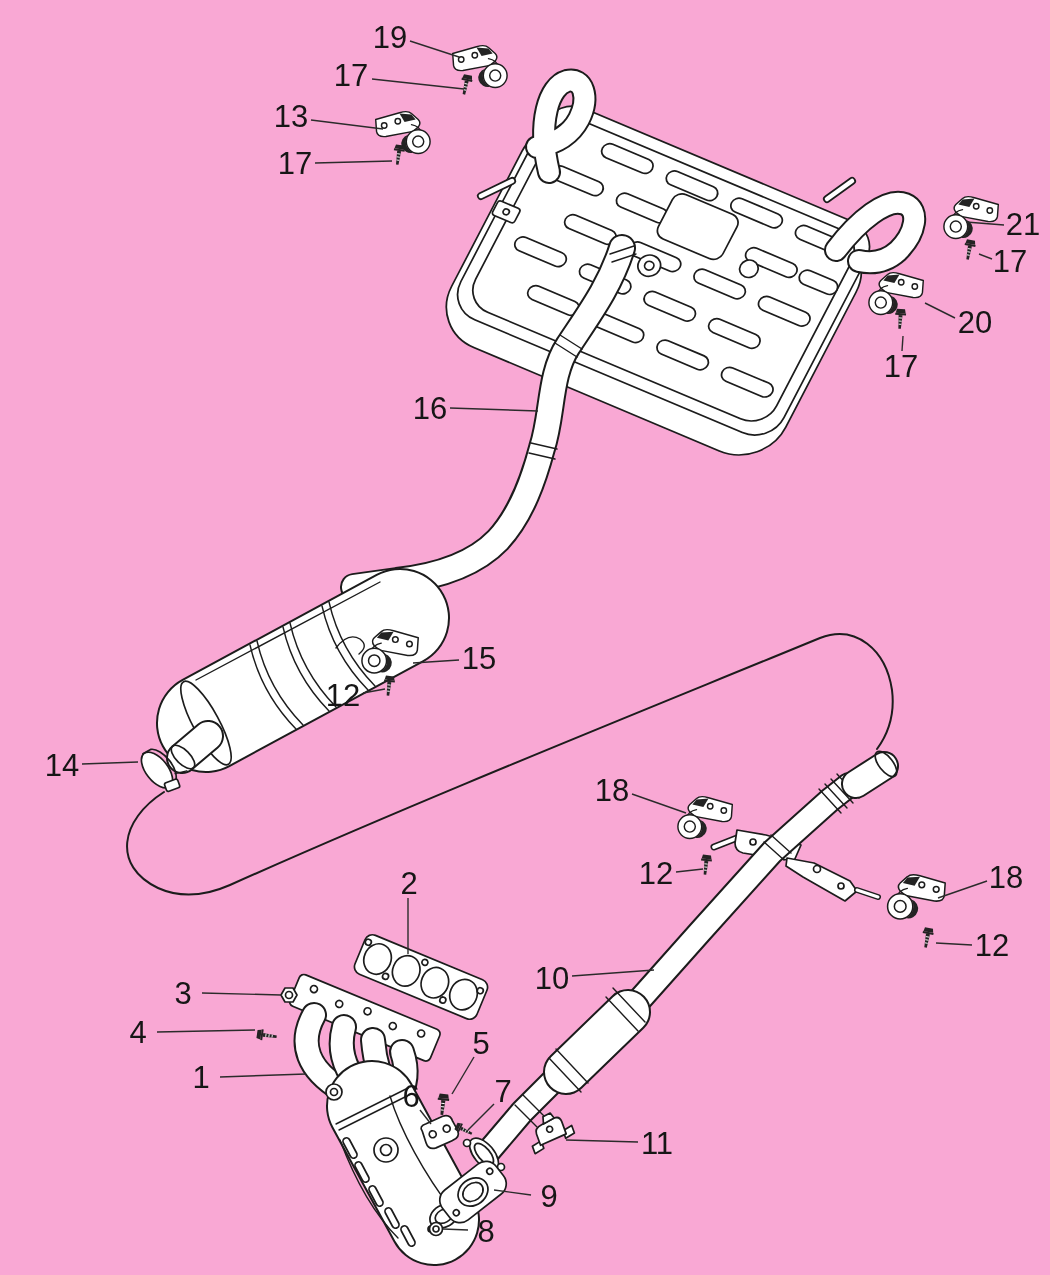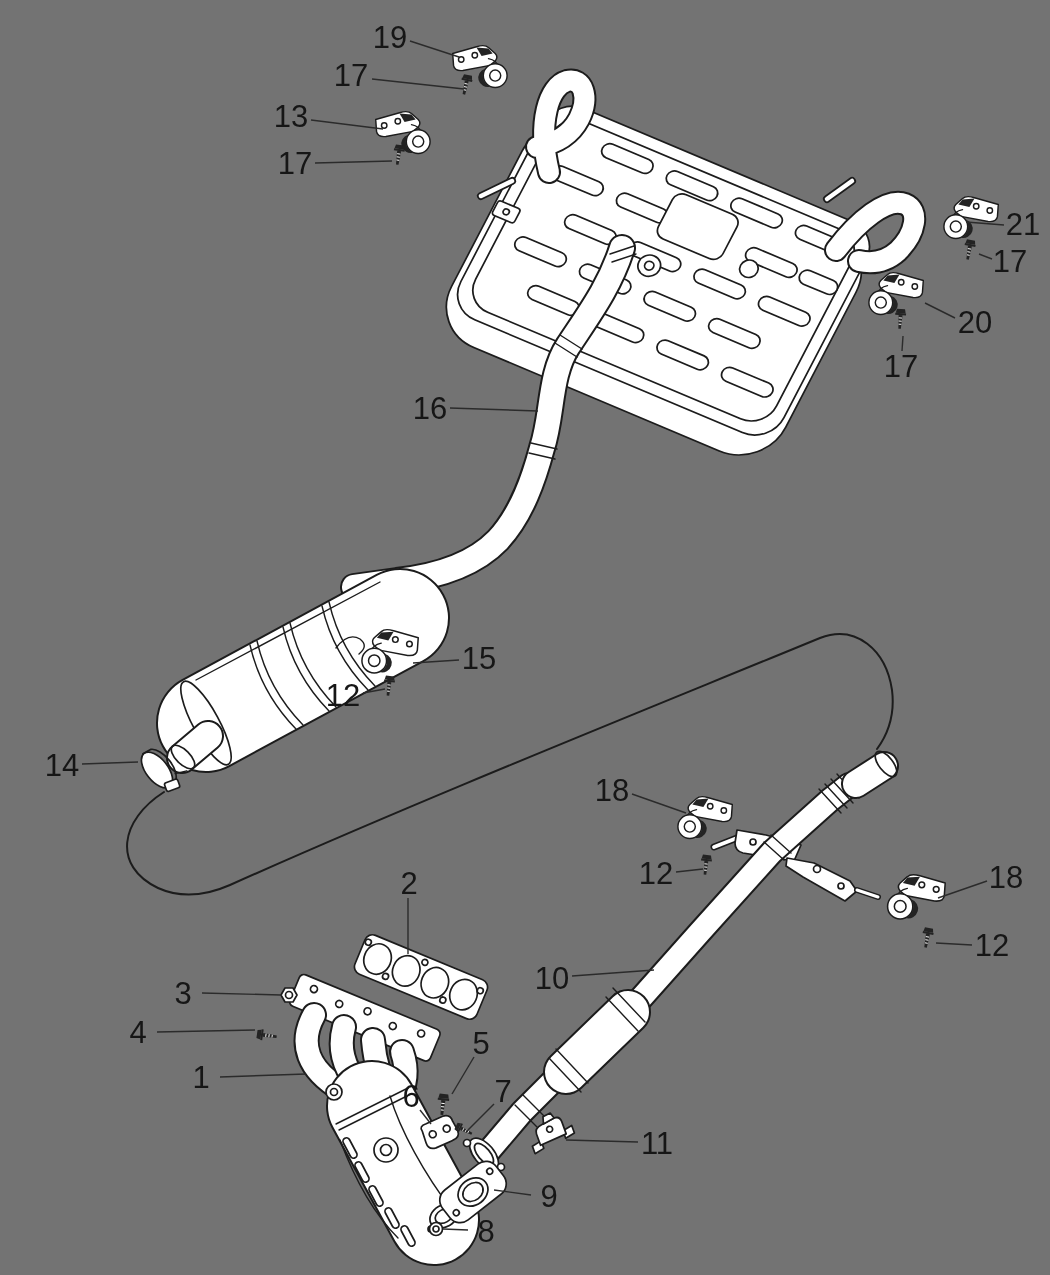--- a/index.html
+++ b/index.html
@@ -1,16 +1,16 @@
 <!DOCTYPE html>
 <html><head>
 <meta charset="utf-8">
 <style>
   html,body{margin:0;padding:0;background:#ffffff;}
-  .canvas{position:relative;width:1050px;height:1275px;background:#737373;overflow:hidden;}
+  .canvas{position:relative;width:1050px;height:1275px;background:#f9a8d4;overflow:hidden;}
   svg{position:absolute;left:0;top:0;}
   .ln{fill:none;stroke:#1c1c1c;stroke-width:1.7;stroke-linecap:round;stroke-linejoin:round;}
   .thin{fill:none;stroke:#1c1c1c;stroke-width:1.4;stroke-linecap:round;}
   .fw{fill:#ffffff;stroke:#1c1c1c;stroke-width:1.7;stroke-linejoin:round;}
   .fd{fill:#232323;stroke:none;}
   .tube-o{fill:none;stroke:#1c1c1c;stroke-linecap:round;stroke-linejoin:round;}
   .tube-i{fill:none;stroke:#ffffff;stroke-linecap:round;stroke-linejoin:round;}
   .callout{font-family:"Liberation Sans",sans-serif;font-size:31px;fill:#161616;text-anchor:middle;}
   .leader{stroke:#2b2b2b;stroke-width:1.4;fill:none;}
 </style>

